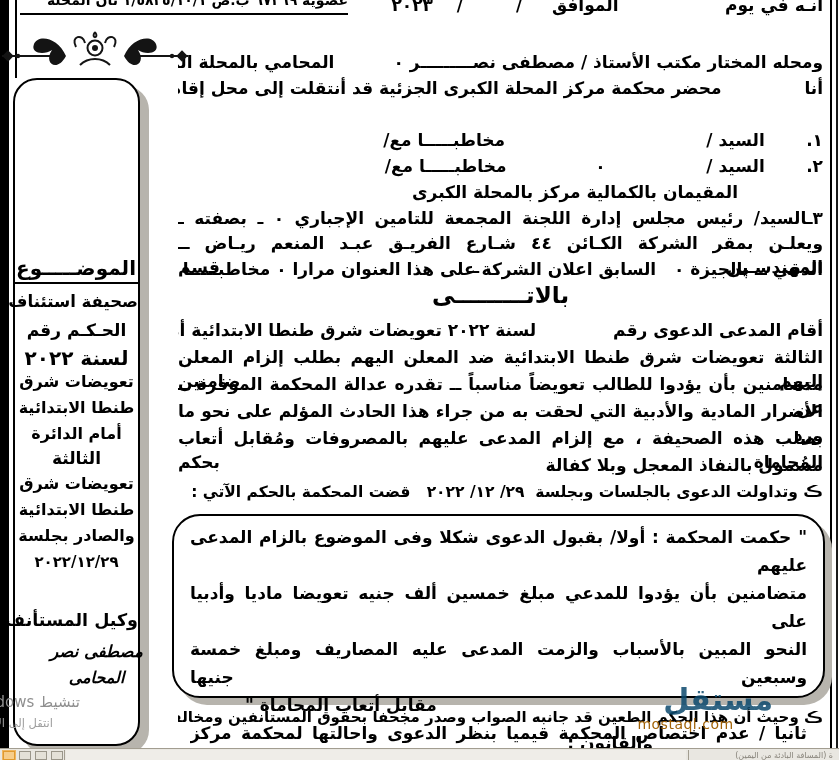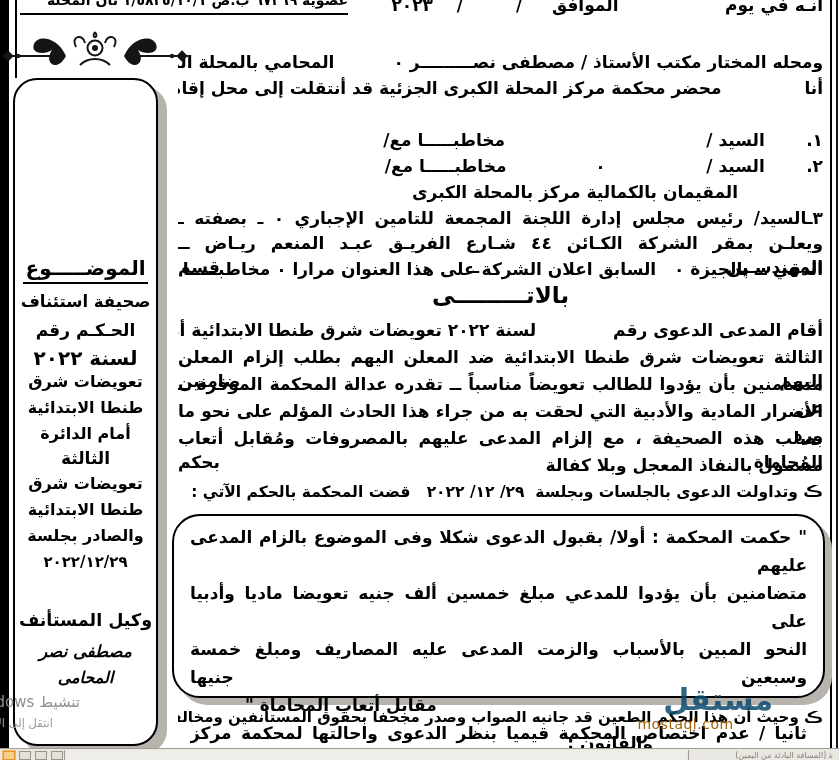--- a/index.html
+++ b/index.html
@@ -12,26 +12,26 @@
   .page-line-left{position:absolute;left:15px;top:0;width:2px;height:78px;background:#000;}
   .page-line-r1{position:absolute;left:830px;top:0;width:2px;height:748px;background:#000;}
   .page-line-r2{position:absolute;left:836px;top:0;width:2px;height:748px;background:#1a1a1a;}
 
   
   .membership{position:absolute;left:20px;top:-9px;width:328px;font-size:14px;font-weight:bold;
     white-space:nowrap;overflow:hidden;border-bottom:2px solid #000;padding-bottom:3px;line-height:19px;
     direction:rtl;text-align:right;}
 
   
-  .sidebar-box{position:absolute;left:13px;top:78px;width:145px;height:668px;background:#fff;
+  .sidebar-box{position:absolute;left:13px;top:78px;width:127px;height:668px;background:#fff;
     border:2px solid #000;border-radius:24px;box-shadow:9px 8px 0 #b7b4ad;box-sizing:border-box;z-index:2;}
   .sb{position:absolute;left:0;width:100%;text-align:center;font-weight:bold;white-space:nowrap;overflow:visible;}
   .sb-title{font-size:20px;}
   .sb-title span{border-bottom:2px solid #000;padding:0 2px 2px 2px;}
-  .sig{font-style:italic;}
+  .sig{font-style:italic;margin-left:20px;}
 
   
   .ornament{position:absolute;left:0;top:28px;z-index:3;}
 
   
   #main{position:absolute;left:178px;right:16px;top:0;height:748px;z-index:1;}
   .ln{position:absolute;right:0;left:0;font-weight:bold;text-align:right;overflow:hidden;
       font-size:17px;line-height:24px;white-space:pre;}
   .just{white-space:normal;text-align:justify;text-align-last:justify;}
   .heading{text-align:center;white-space:normal;font-size:23px;letter-spacing:1px;

